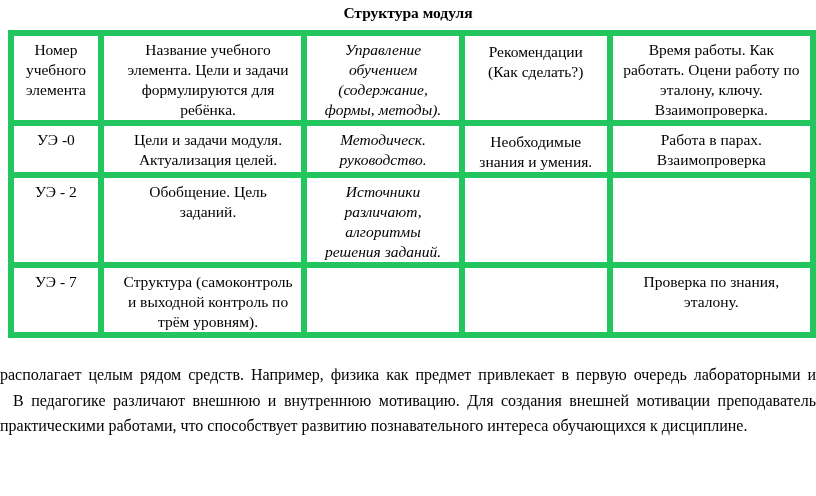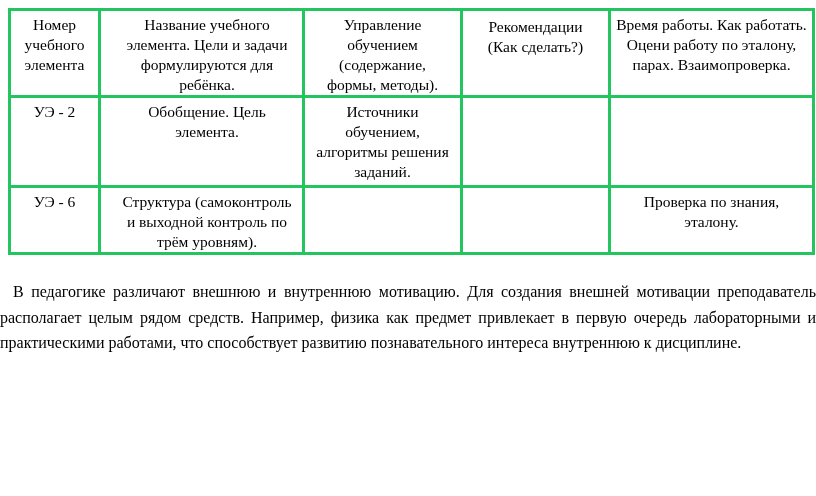--- a/index.html
+++ b/index.html
@@ -19,31 +19,31 @@
     font-size: 15.5px;
     line-height: 19px;
   }
   table.module-table {
     border-collapse: collapse;
     table-layout: fixed;
     margin: 8px 0 0 8px;
   }
   table.module-table th,
   table.module-table td {
-    border: 3px solid #22c55e;
+    border: 6px solid #22c55e;
     vertical-align: top;
     text-align: center;
     font-weight: normal;
     font-size: 15.5px;
     line-height: 20px;
     padding: 4px 4px 0 4px;
     overflow: hidden;
   }
   table.module-table .c2 { padding: 4px 7px 0 18px; }
-  table.module-table .c3 { padding: 4px 11px 0 11px; }
+  table.module-table .c3 { padding: 4px 11px 0 11px; font-style: italic; }
   table.module-table .c4 { padding: 6px 12px 0 12px; }
   tr.header-row { height: 84px; }
   tr.row-0 { height: 48px; }
   tr.row-1 { height: 70px; }
   tr.row-2 { height: 90px; margin-left: 9px; }
   tr.row-3 { height: 66px; }
   .body-paragraph {
     margin-top: 24px;
     width: 816px;
     font-size: 16px;
@@ -58,55 +58,63 @@
   .para-line.last-line {
     text-align: left;
     text-align-last: left;
   }
 </style>
 </head>
 <body>
 
 <div>
 
+  <div class="doc-title">Структура модуля</div>
 
   <table class="module-table">
     <colgroup>
       <col style="width:90px">
       <col style="width:204px">
       <col style="width:158px">
       <col style="width:148px">
       <col style="width:204px">
     </colgroup>
     <thead>
       <tr class="header-row">
         <th>Номер учебного элемента</th>
         <th class="c2">Название учебного элемента. Цели и задачи формулируются для ребёнка.</th>
         <th class="c3">Управление обучением (содержание, формы, методы).</th>
         <th class="c4">Рекомендации (Как сделать?)</th>
-        <th>Время работы. Как работать. Оцени работу по эталону, парах. Взаимопроверка.</th>
+        <th>Время работы. Как работать. Оцени работу по эталону, ключу. Взаимопроверка.</th>
       </tr>
     </thead>
     <tbody>
+      <tr class="row-0">
+        <td>УЭ -0</td>
+        <td class="c2">Цели и задачи модуля. Актуализация целей.</td>
+        <td class="c3">Методическ. руководство.</td>
+        <td class="c4">Необходимые знания и умения.</td>
+        <td>Работа в парах. Взаимопроверка</td>
+      </tr>
       <tr class="row-2">
         <td>УЭ - 2</td>
-        <td class="c2">Обобщение. Цель элемента.</td>
-        <td class="c3">Источники обучением, алгоритмы решения заданий.</td>
+        <td class="c2">Обобщение. Цель заданий.</td>
+        <td class="c3">Источники различают, алгоритмы решения заданий.</td>
         <td class="c4"></td>
         <td></td>
       </tr>
       <tr class="row-3">
-        <td>УЭ - 6</td>
+        <td>УЭ - 7</td>
         <td class="c2">Структура (самоконтроль и выходной контроль по трём уровням).</td>
         <td class="c3"></td>
         <td class="c4"></td>
         <td>Проверка по знания, эталону.</td>
       </tr>
     </tbody>
   </table>
 
   <div class="body-paragraph">
+    <div class="para-line">располагает целым рядом средств. Например, физика как предмет привлекает в первую очередь лабораторными и</div>
     <div class="para-line first-line">В педагогике различают внешнюю и внутреннюю мотивацию. Для создания внешней мотивации преподаватель</div>
-    <div class="para-line">располагает целым рядом средств. Например, физика как предмет привлекает в первую очередь лабораторными и</div>
-    <div class="para-line last-line">практическими работами, что способствует развитию познавательного интереса внутреннюю к дисциплине.</div>
+    <div class="para-line last-line">практическими работами, что способствует развитию познавательного интереса обучающихся к дисциплине.</div>
   </div>
 
 </div>
 
 </body></html>

